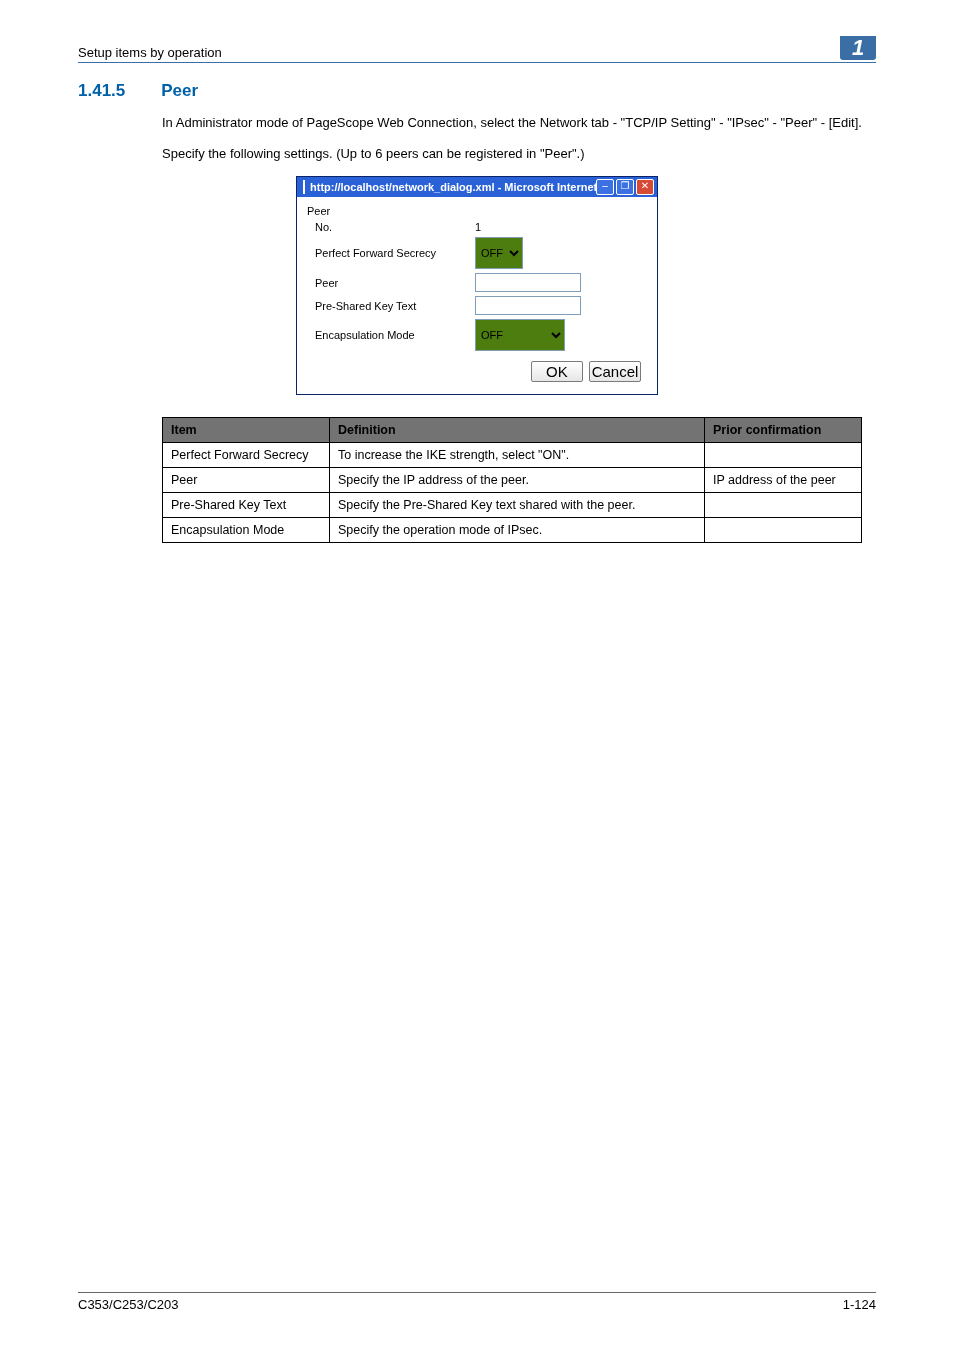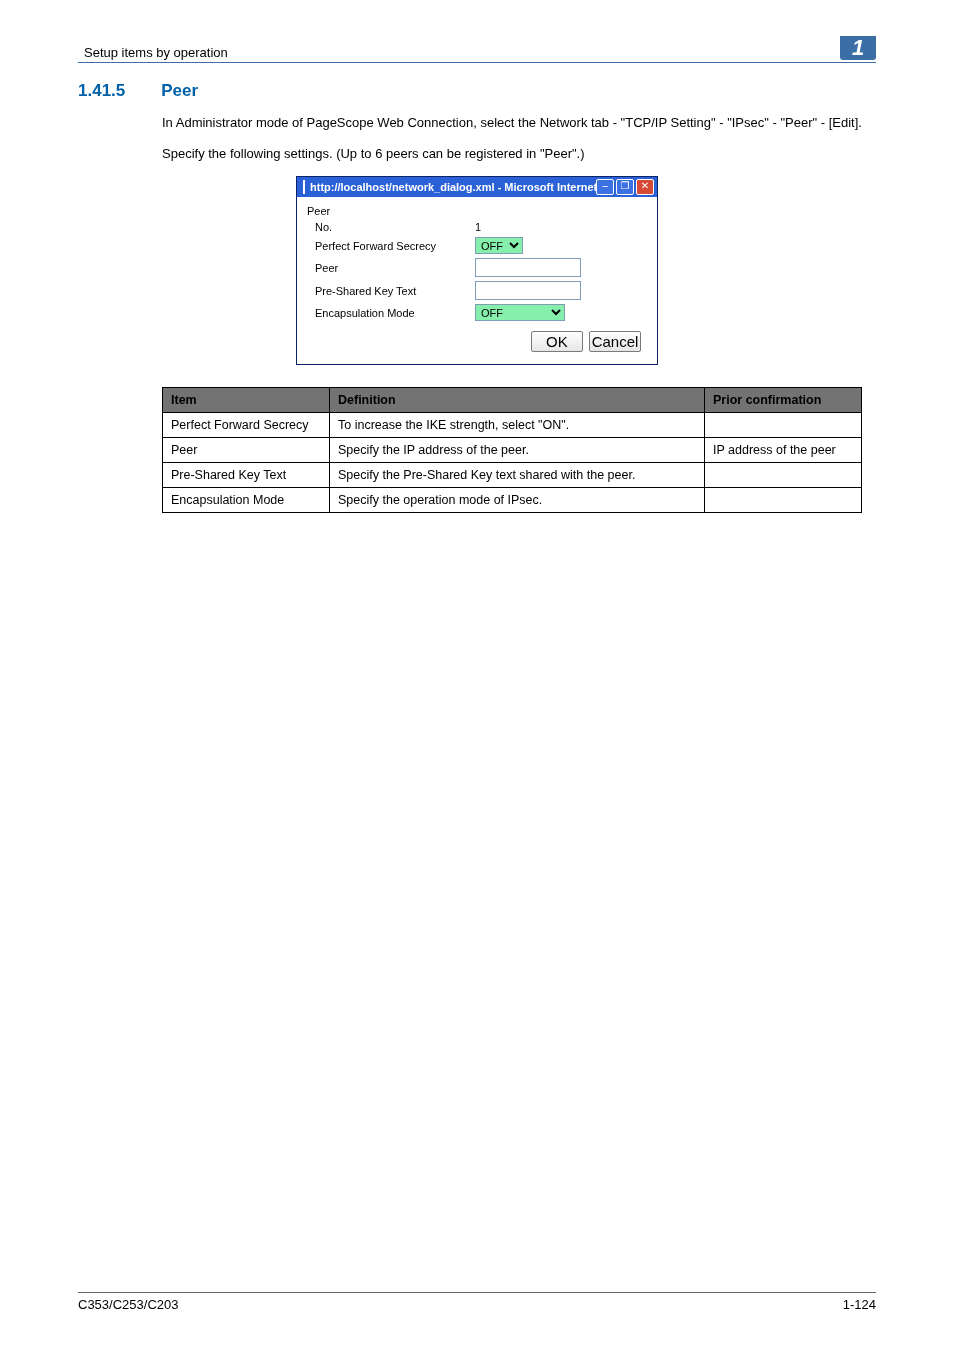--- a/index.html
+++ b/index.html
@@ -21,21 +21,20 @@
     display: flex;
     align-items: flex-end;
     justify-content: space-between;
     border-bottom: 1px solid #3a6ea5;
     padding-bottom: 2px;
     margin-bottom: 18px;
   }
   .header-row .subtitle {
     font-size: 13px;
     color: #000;
-    margin-left: 6px;
   }
   .chapter-badge {
     background: #3a6ea5;
     color: #fff;
     font-weight: bold;
     font-style: italic;
     font-size: 22px;
     width: 36px;
     height: 24px;
     text-align: center;
@@ -125,23 +124,23 @@
   .dlg-heading {
     font-size: 11px;
     margin: 2px 0 4px 0;
     padding-left: 0;
   }
   .indented { padding-left: 8px; }
   .xp-select {
     font-family: Tahoma, Arial, sans-serif;
     font-size: 11px;
     border: 1px solid #7f9db9;
-    height: 17px;
+    height: 32px;
     padding: 0 1px;
-    background: #86efac;
+    background: #4d7c0f;
   }
   .xp-select.sm { width: 48px; }
   .xp-select.md { width: 90px; }
   .xp-input {
     font-family: Tahoma, Arial, sans-serif;
     font-size: 11px;
     border: 1px solid #7f9db9;
     height: 15px;
     padding: 1px 2px;
     width: 100px;

